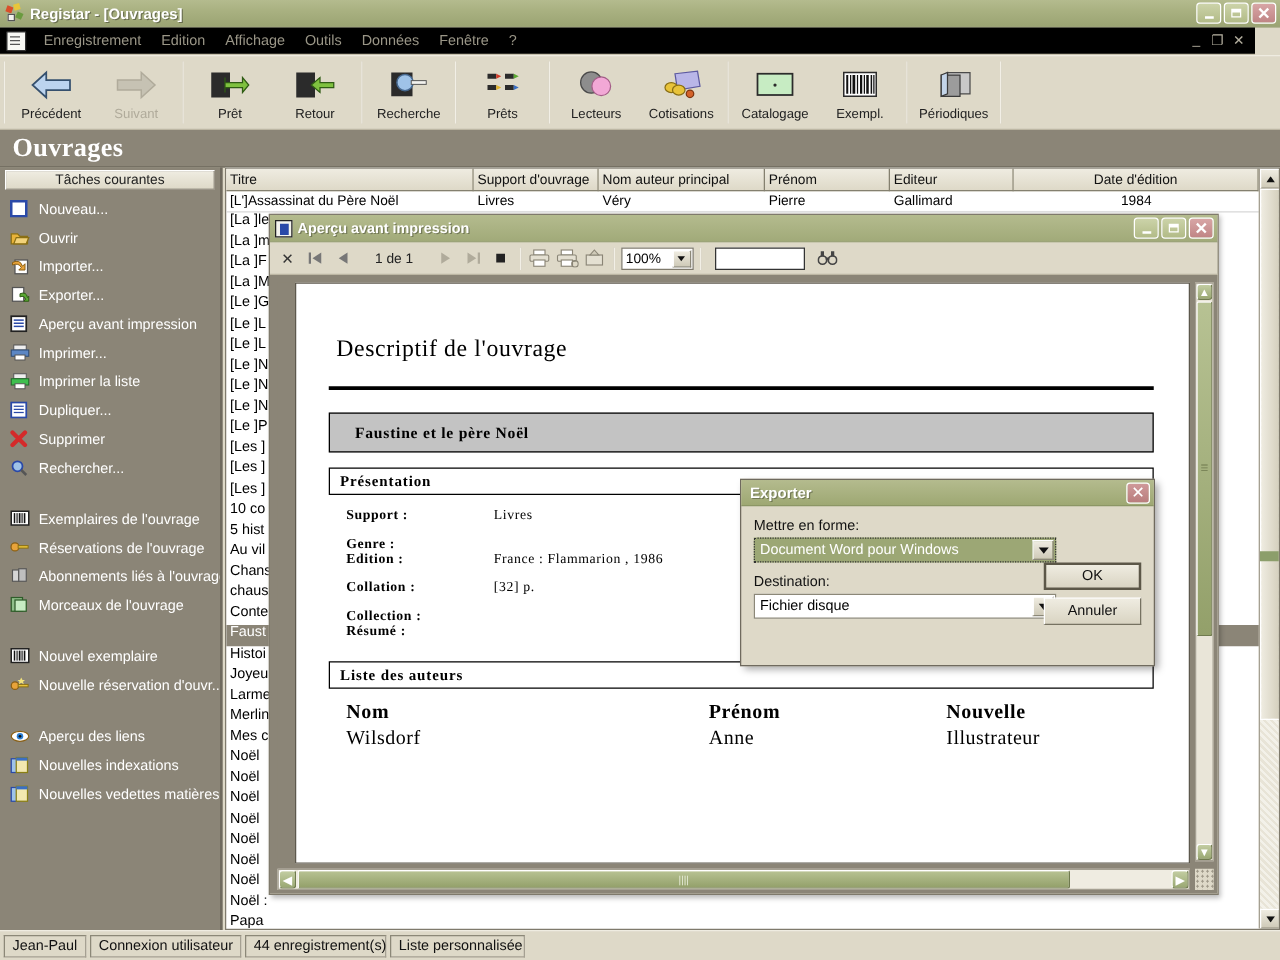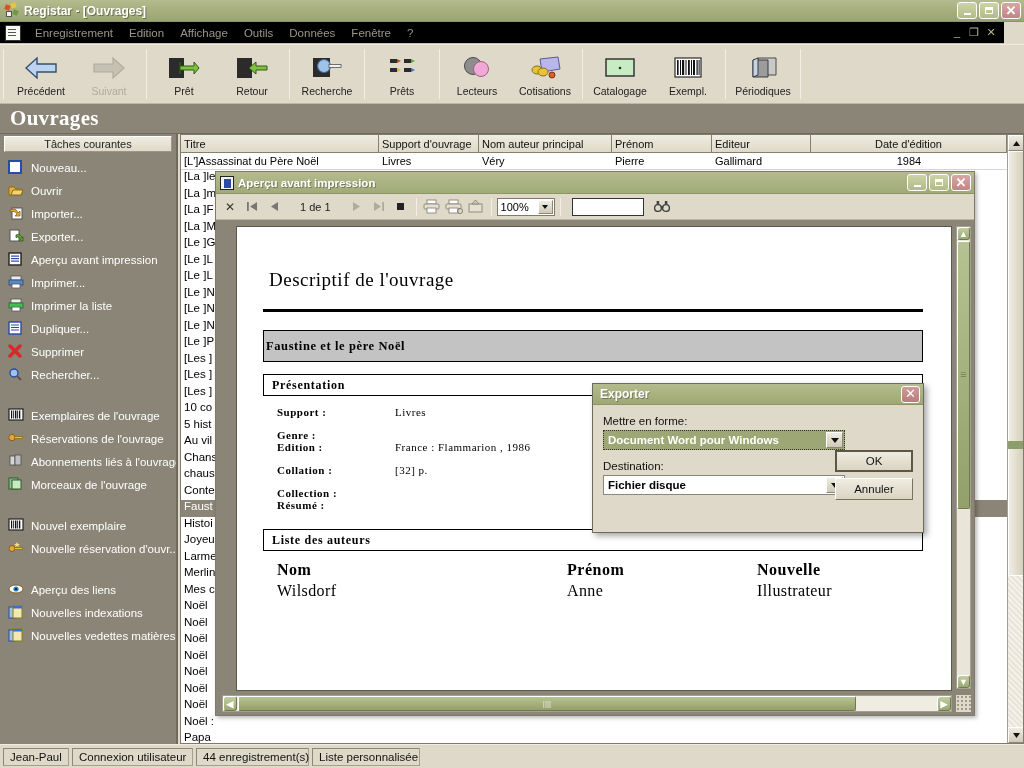--- a/index.html
+++ b/index.html
@@ -217,21 +217,21 @@
     overflow: hidden;
   }
   .doc-h1 {
     font-family: "Liberation Serif", serif;
     font-size: 19px; color: #000;
     padding: 42px 0 0 32px; letter-spacing: 0.5px;
   }
   .doc-rule { height: 3px; background: #000; margin: 18px 28px 0 26px; }
   .doc-band {
     margin: 18px 28px 0 26px; background: #c3c3c3; border: 1px solid #000;
-    height: 32px; display: flex; align-items: center; padding-left: 2px;
+    height: 32px; display: flex; align-items: center; padding-left: 20px;
     font-family: "Liberation Serif", serif; font-size: 12.5px; font-weight: bold;
     letter-spacing: 0.6px;
   }
   .doc-sec {
     margin: 12px 28px 0 26px; border: 1px solid #000; height: 22px;
     display: flex; align-items: center; padding-left: 8px;
     font-family: "Liberation Serif", serif; font-size: 12px; font-weight: bold;
     letter-spacing: 0.7px;
   }
   .doc-fields { margin: 10px 0 0 40px; font-family: "Liberation Serif", serif; font-size: 11px; }
@@ -274,21 +274,21 @@
     margin-left: auto; width: 19px; height: 17px; border-radius: 3px;
     border: 1px solid #fff;
     background: linear-gradient(to bottom,#cf9a9a,#b97d7d);
     color: #fff; font-size: 13px; line-height: 14px; text-align: center;
   }
   .dlg-body { position: relative; padding: 10px 0 0 10px; }
   .dlg-label { font-size: 11.5px; color: #111; margin-bottom: 3px; }
   .combo {
     width: 242px; height: 20px; border: 1px solid #8c8878;
     background: #fff; position: relative; display: flex; align-items: center;
-    font-size: 11.5px; padding-left: 4px; color: #000; font-weight: bold;
+    font-size: 11.5px; padding-left: 4px; color: #000;
   }
   .combo.sel { background: #9ca775; color: #fff; border: 1px dotted #333; }
   .combo .cbtn {
     position: absolute; right: 1px; top: 1px; width: 17px; height: 16px;
     background: linear-gradient(to bottom,#efece1,#cfcab8);
     border: 1px solid #fff; border-right-color:#8c8878; border-bottom-color:#8c8878;
     display: flex; align-items: center; justify-content: center;
   }
   .tri-d { width:0;height:0;border-left:4px solid transparent;border-right:4px solid transparent;border-top:5px solid #111; }
   .dlg-btn {

